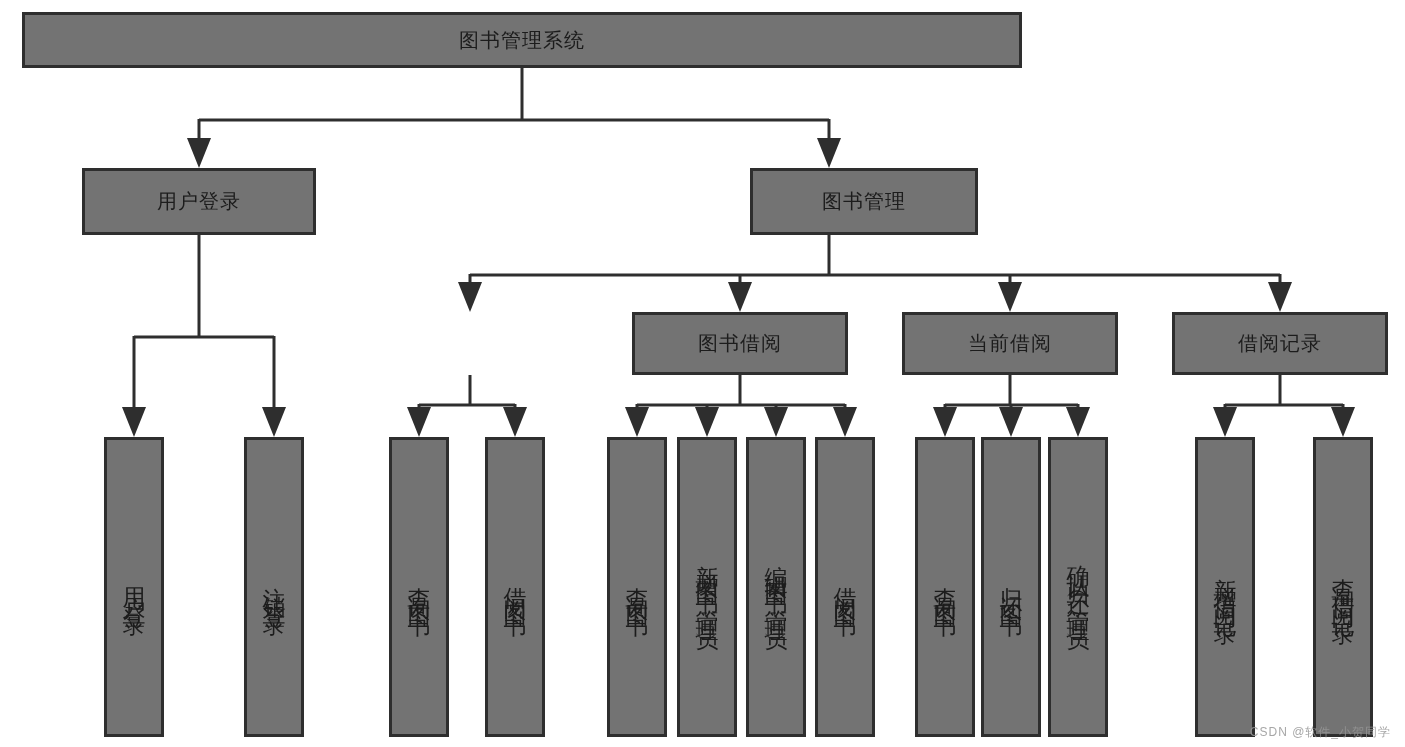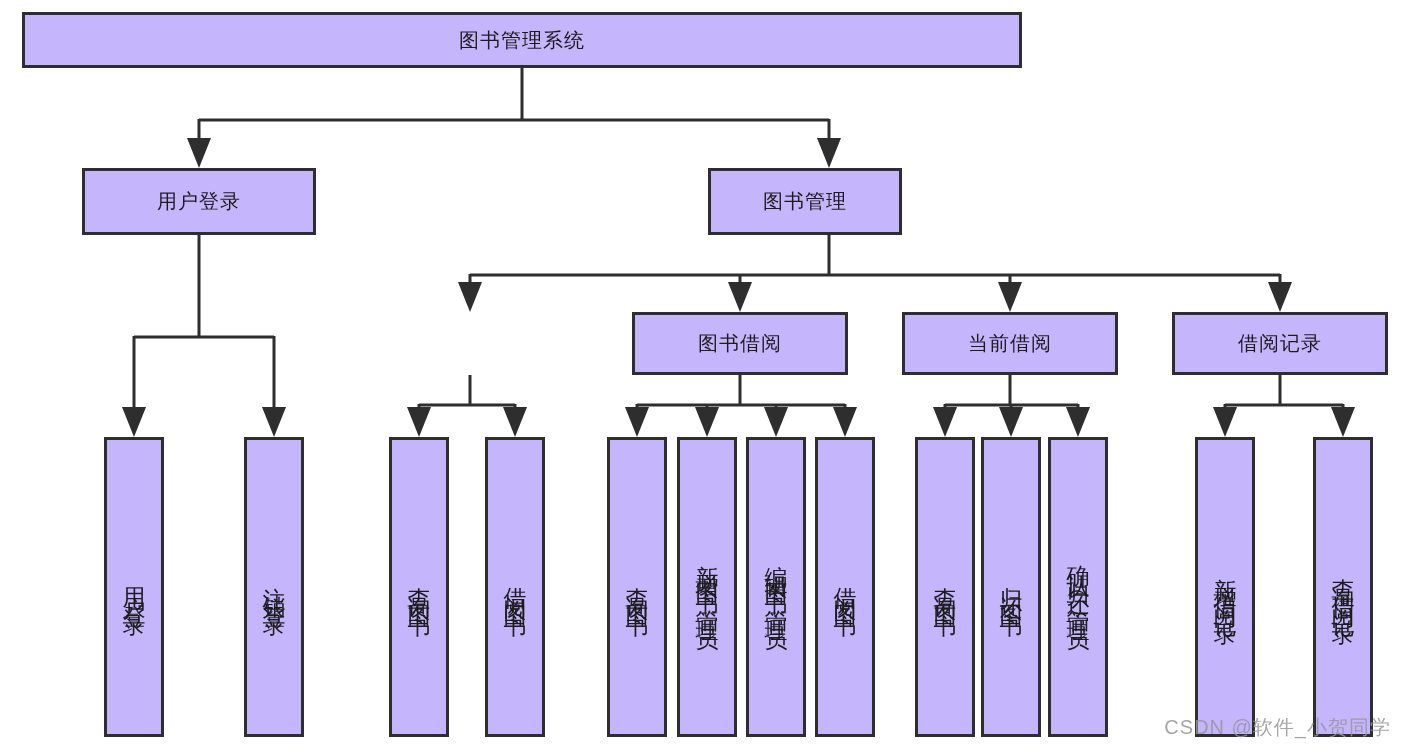--- a/index.html
+++ b/index.html
@@ -4,30 +4,30 @@
 <style>
   html,body{margin:0;padding:0;background:#ffffff;}
   .canvas{
     position:relative;width:1405px;height:747px;background:#ffffff;overflow:hidden;
     font-family:"Liberation Sans","DejaVu Sans",sans-serif;color:#1c1c1c;
   }
   .wires{position:absolute;left:0;top:0;}
   .wire{stroke:#2e2e2e;stroke-width:3;fill:none;}
   .arrow{fill:#2e2e2e;stroke:none;}
   .node{
-    position:absolute;box-sizing:border-box;background:#c4b5fd;border:3px solid #2e2e2e;
+    position:absolute;box-sizing:border-box;background:#737373;border:3px solid #2e2e2e;
     display:flex;align-items:center;justify-content:center;text-align:center;
   }
   .node.h{font-size:20px;letter-spacing:1px;}
   .node.v{
     writing-mode:vertical-rl;text-orientation:mixed;
     font-size:23px;letter-spacing:9px;line-height:1;
   }
   .watermark{
-    position:absolute;right:14px;bottom:6px;font-size:20px;letter-spacing:1px;
+    position:absolute;right:14px;bottom:6px;font-size:12px;letter-spacing:1px;
     color:rgba(150,150,150,0.85);white-space:nowrap;
   }
 </style>
 </head>
 <body>
 
 <div class="canvas">
 
   <svg class="wires" width="1405" height="747" viewBox="0 0 1405 747">
 
@@ -68,21 +68,21 @@
     <polygon class="arrow" points="1331,407 1355,407 1343,437"></polygon>
   </svg>
 
   <div class="node h" style="left:22px;top:12px;width:1000px;height:56px">
     <span>图书管理系统</span>
   </div>
 
   <div class="node h" style="left:82px;top:168px;width:234px;height:67px">
     <span>用户登录</span>
   </div>
-  <div class="node h" style="left:708px;top:168px;width:194px;height:67px">
+  <div class="node h" style="left:750px;top:168px;width:228px;height:67px">
     <span>图书管理</span>
   </div>
 
   <div class="node h" style="left:902px;top:312px;width:216px;height:63px">
     <span>当前借阅</span>
   </div>
   <div class="node h" style="left:632px;top:312px;width:216px;height:63px">
     <span>图书借阅</span>
   </div>
   <div class="node h" style="left:1172px;top:312px;width:216px;height:63px">

